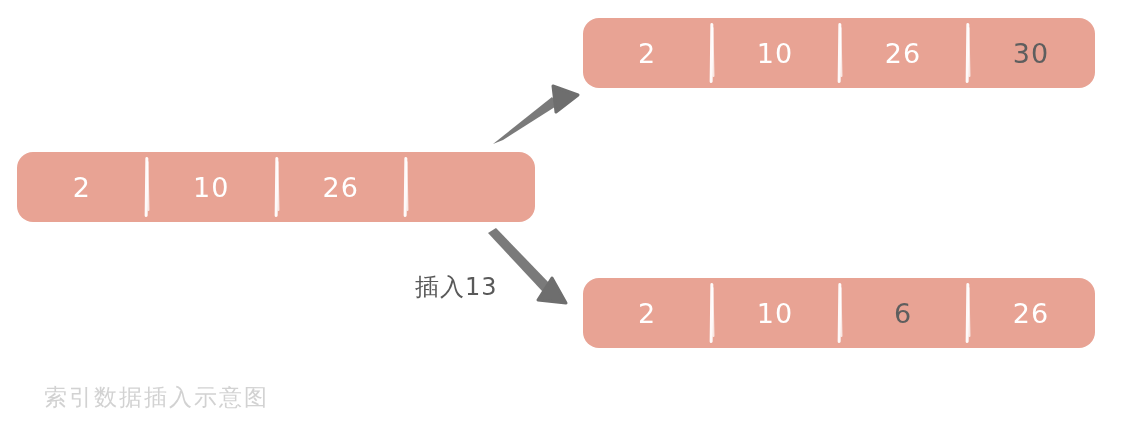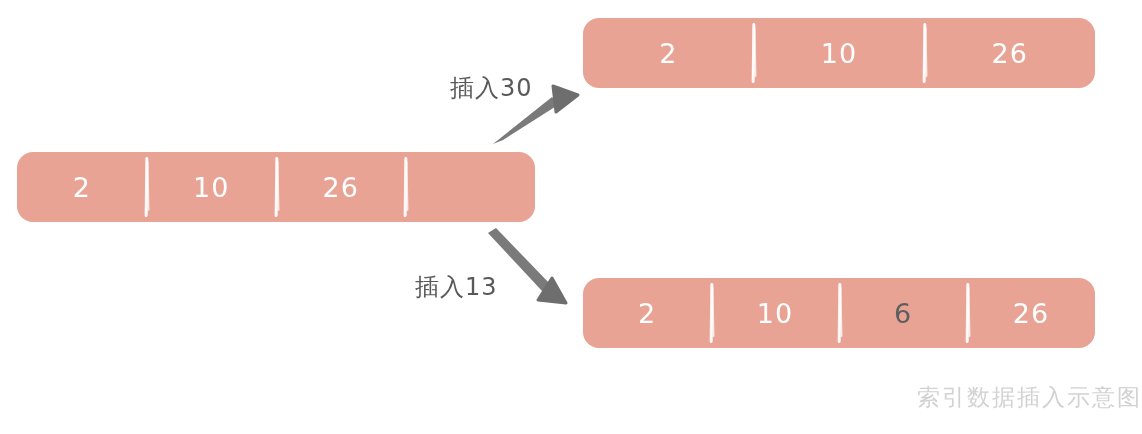--- a/index.html
+++ b/index.html
@@ -90,21 +90,21 @@
     font-family: "DejaVu Sans", sans-serif;
     letter-spacing: 1px;
   }
 
   
   #figure-caption {
     position: absolute;
     left: 0;
     right: 0;
     top: 382px;
-    text-align: right;
+    text-align: left;
     font-size: 23px;
     color: #d2d2d2;
     letter-spacing: 2px;
     font-family: "DejaVu Sans", sans-serif;
     margin-left: 44px;
   }
 </style>
 </head>
 <body>
 
@@ -114,20 +114,21 @@
     <div class="array-cell">2</div>
     <div class="array-cell">10</div>
     <div class="array-cell">26</div>
     <div class="array-cell"></div>
   </div>
 
   <div class="array-bar" id="array-insert-30" style="left:583px; top:18px; width:512px; height:70px; background:#e8a394;">
     <div class="array-cell">2</div>
     <div class="array-cell">10</div>
     <div class="array-cell">26</div>
+    <div class="array-cell highlight">30</div>
   </div>
 
   <div class="array-bar" id="array-insert-13" style="left:583px; top:278px; width:512px; height:70px; background:#e8a394;">
     <div class="array-cell">2</div>
     <div class="array-cell">10</div>
     <div class="array-cell highlight">6</div>
     <div class="array-cell">26</div>
   </div>
 
   <svg id="arrow-layer" viewBox="0 0 1142 434">
@@ -138,19 +139,18 @@
       <path d="M 553 86 L 578 95 L 556 112 Z" fill="none" stroke="#6e6e6e" stroke-width="3" stroke-linejoin="round"></path>
     </g>
 
     <g>
       <path d="M 488 233 L 496 228 L 551 285 L 543 292 Z" fill="#7a7a7a"></path>
       <path d="M 566 303 L 538 300 L 552 278 Z" fill="#6e6e6e"></path>
       <path d="M 566 303 L 538 300 L 552 278 Z" fill="none" stroke="#6e6e6e" stroke-width="3" stroke-linejoin="round"></path>
     </g>
   </svg>
 
-  <div class="arrow-label" id="label-insert-30" style="left:450px; top:72px;">插入30</div>
 
   <div class="arrow-label" id="label-insert-13" style="left:415px; top:271px;">插入13</div>
 
   <div id="figure-caption">索引数据插入示意图</div>
 
 </div>
 
 </body></html>

